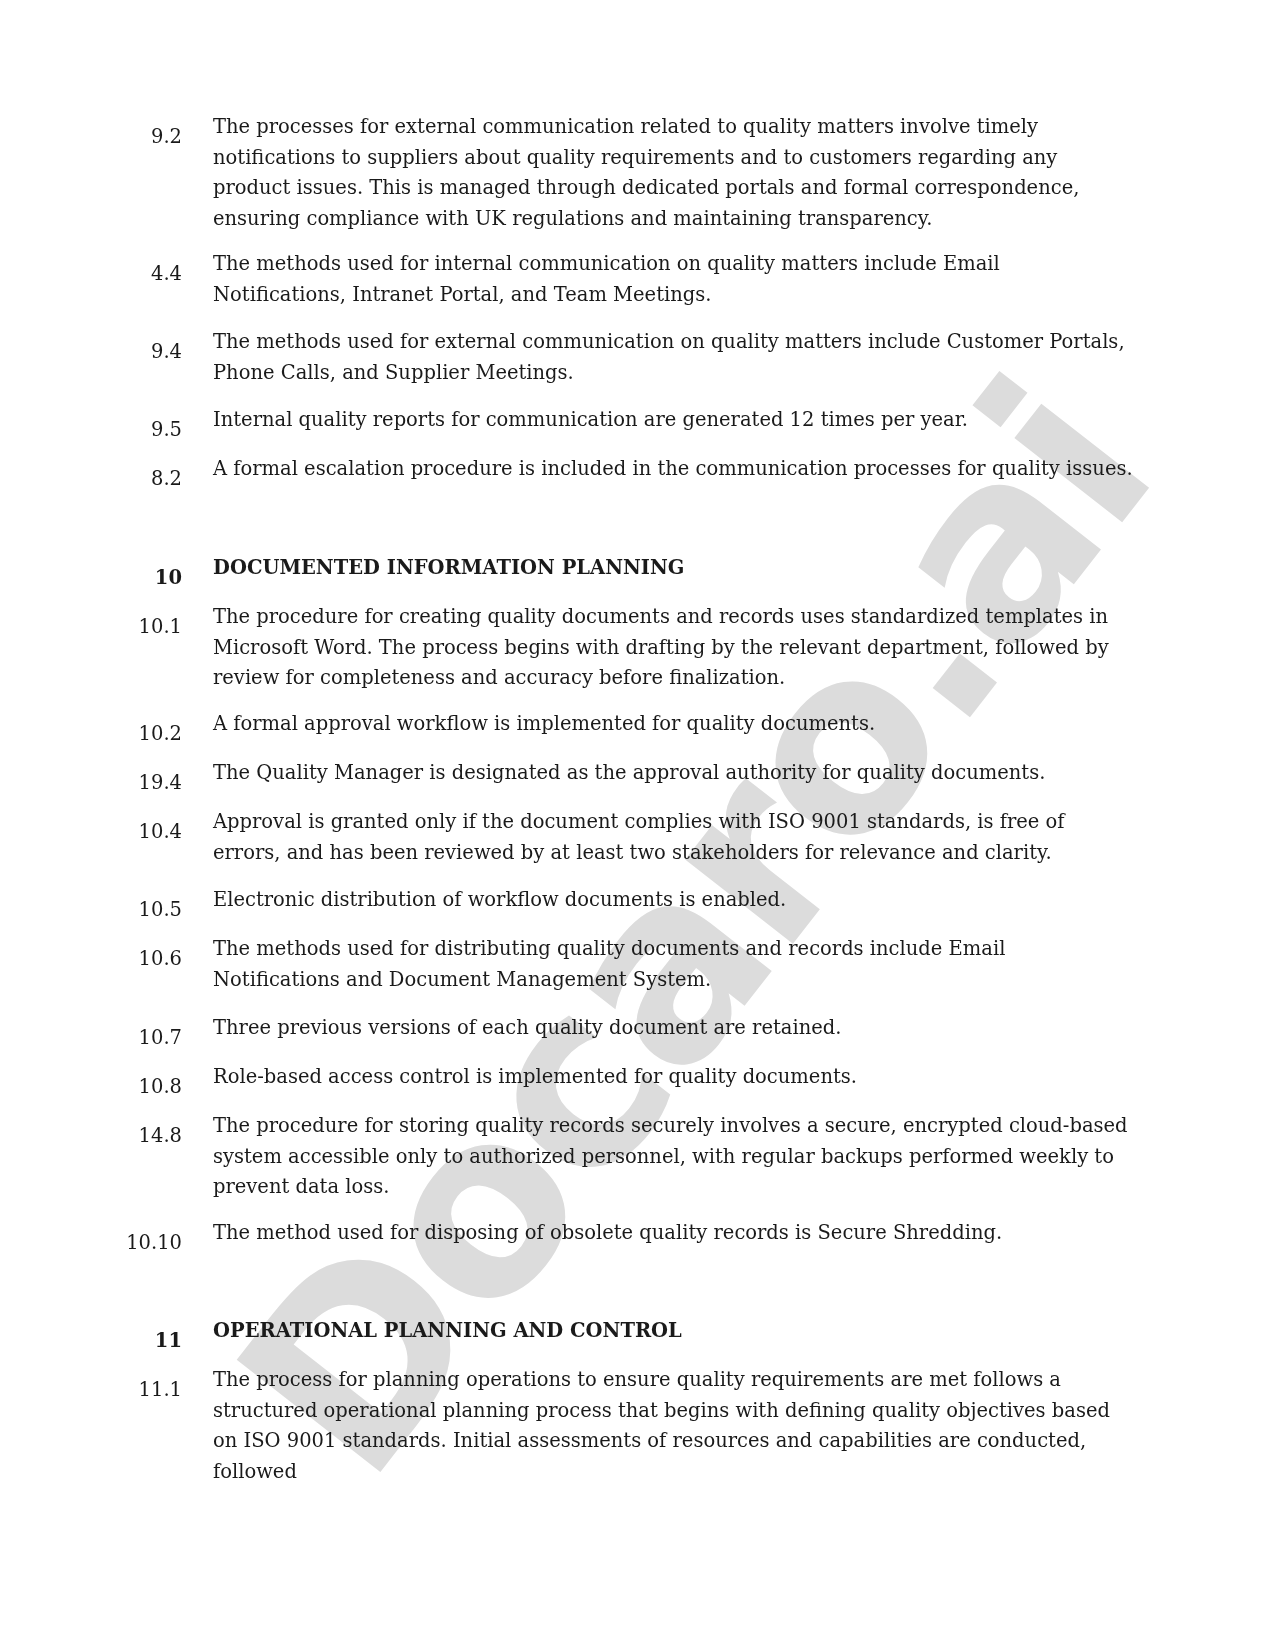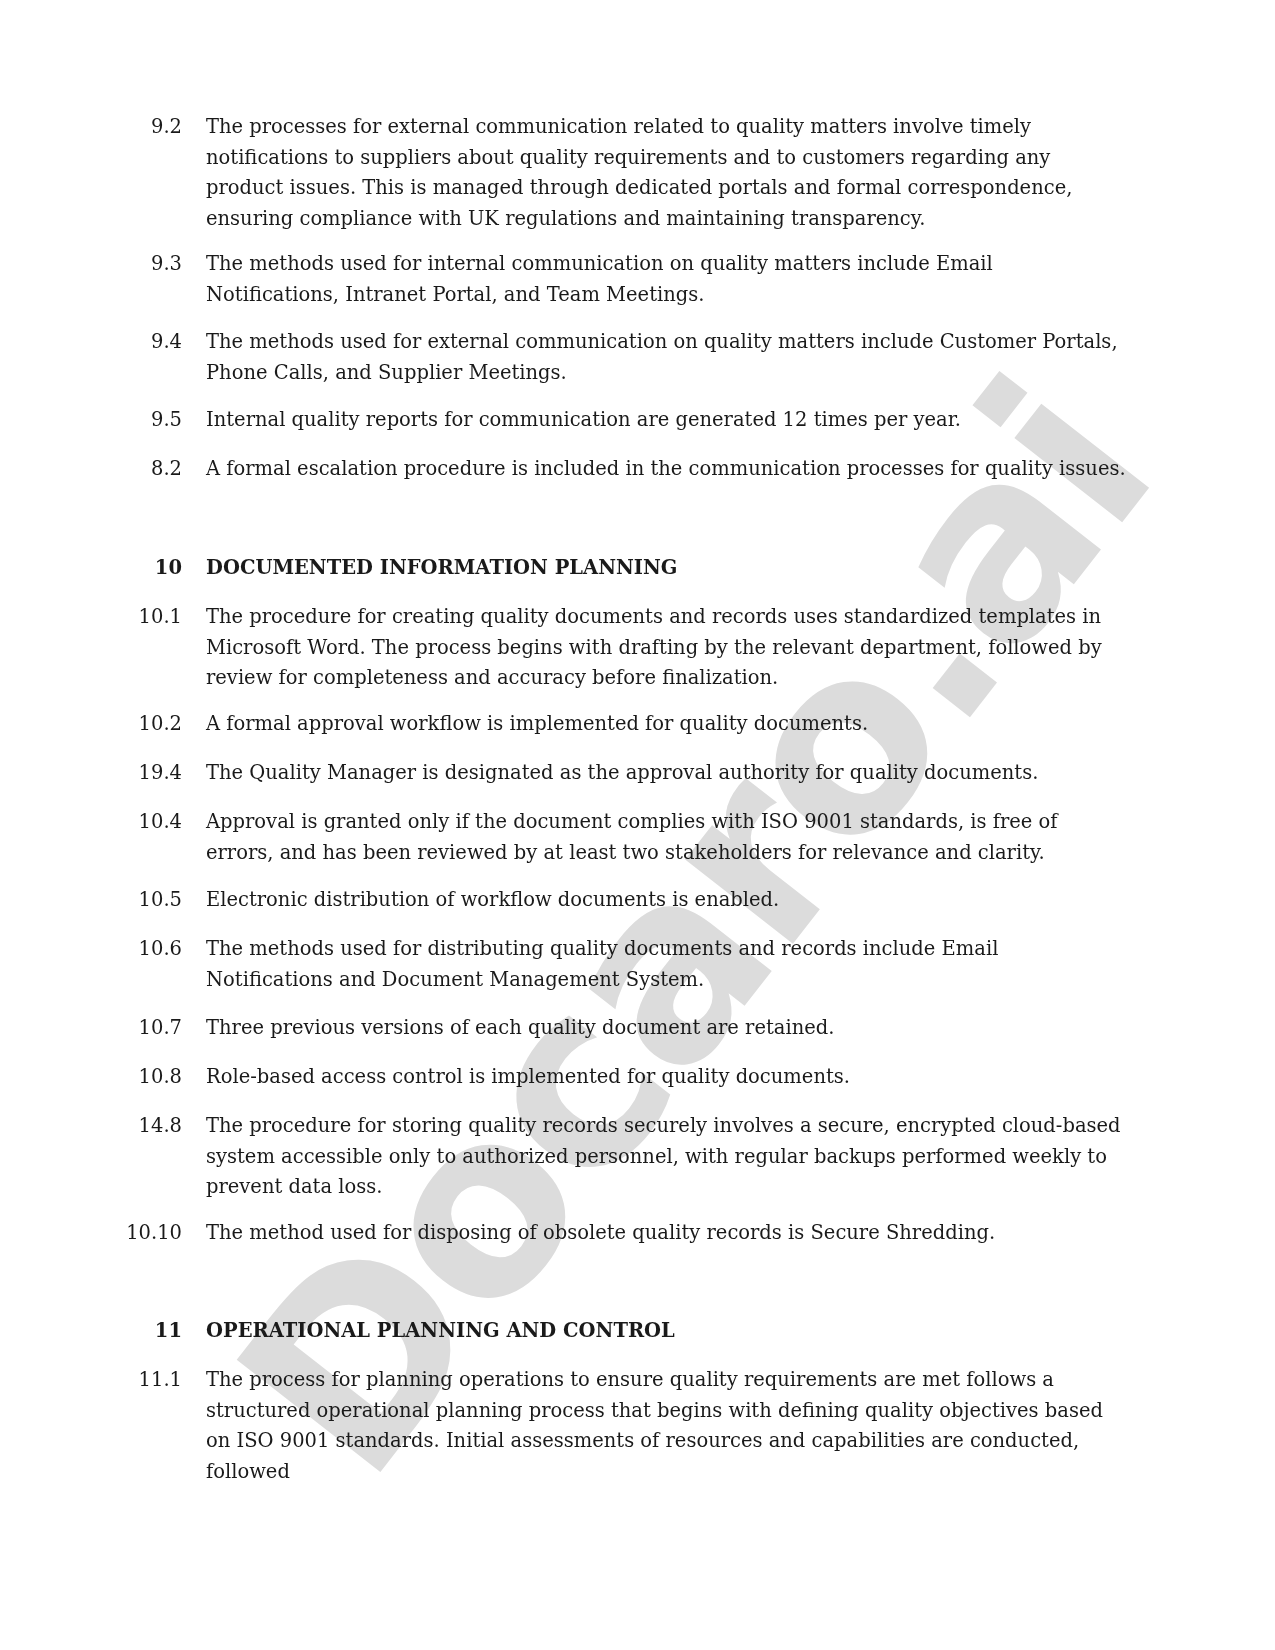--- a/index.html
+++ b/index.html
@@ -30,48 +30,48 @@
     .item {
       position: absolute;
       left: 0;
       width: 1275px;
       font-size: 19.5px;
       line-height: 30.5px;
     }
     .num {
       position: absolute;
       right: 1093px; 
-      top: 0;
+      top: 10px;
       text-align: left;
       white-space: nowrap;
     }
     .text {
       position: absolute;
-      left: 206px;
+      left: 213px;
       width: 920px;
       top: 0;
     }
     .heading { font-weight: bold; }
   </style>
 </head>
 <body>
 
 <div class="page">
 
   <div class="watermark">Docaro.ai</div>
 
   <div class="content">
 
     <div class="item" style="top:112px;">
       <span class="num">9.2</span>
       <div class="text">The processes for external communication related to quality matters involve timely notifications to suppliers about quality requirements and to customers regarding any product issues. This is managed through dedicated portals and formal correspondence, ensuring compliance with UK regulations and maintaining transparency.</div>
     </div>
 
     <div class="item" style="top:249px;">
-      <span class="num">9.3</span>
+      <span class="num">4.4</span>
       <div class="text">The methods used for internal communication on quality matters include Email Notifications, Intranet Portal, and Team Meetings.</div>
     </div>
 
     <div class="item" style="top:327px;">
       <span class="num">9.4</span>
       <div class="text">The methods used for external communication on quality matters include Customer Portals, Phone Calls, and Supplier Meetings.</div>
     </div>
 
     <div class="item" style="top:405px;">
       <span class="num">9.5</span>

